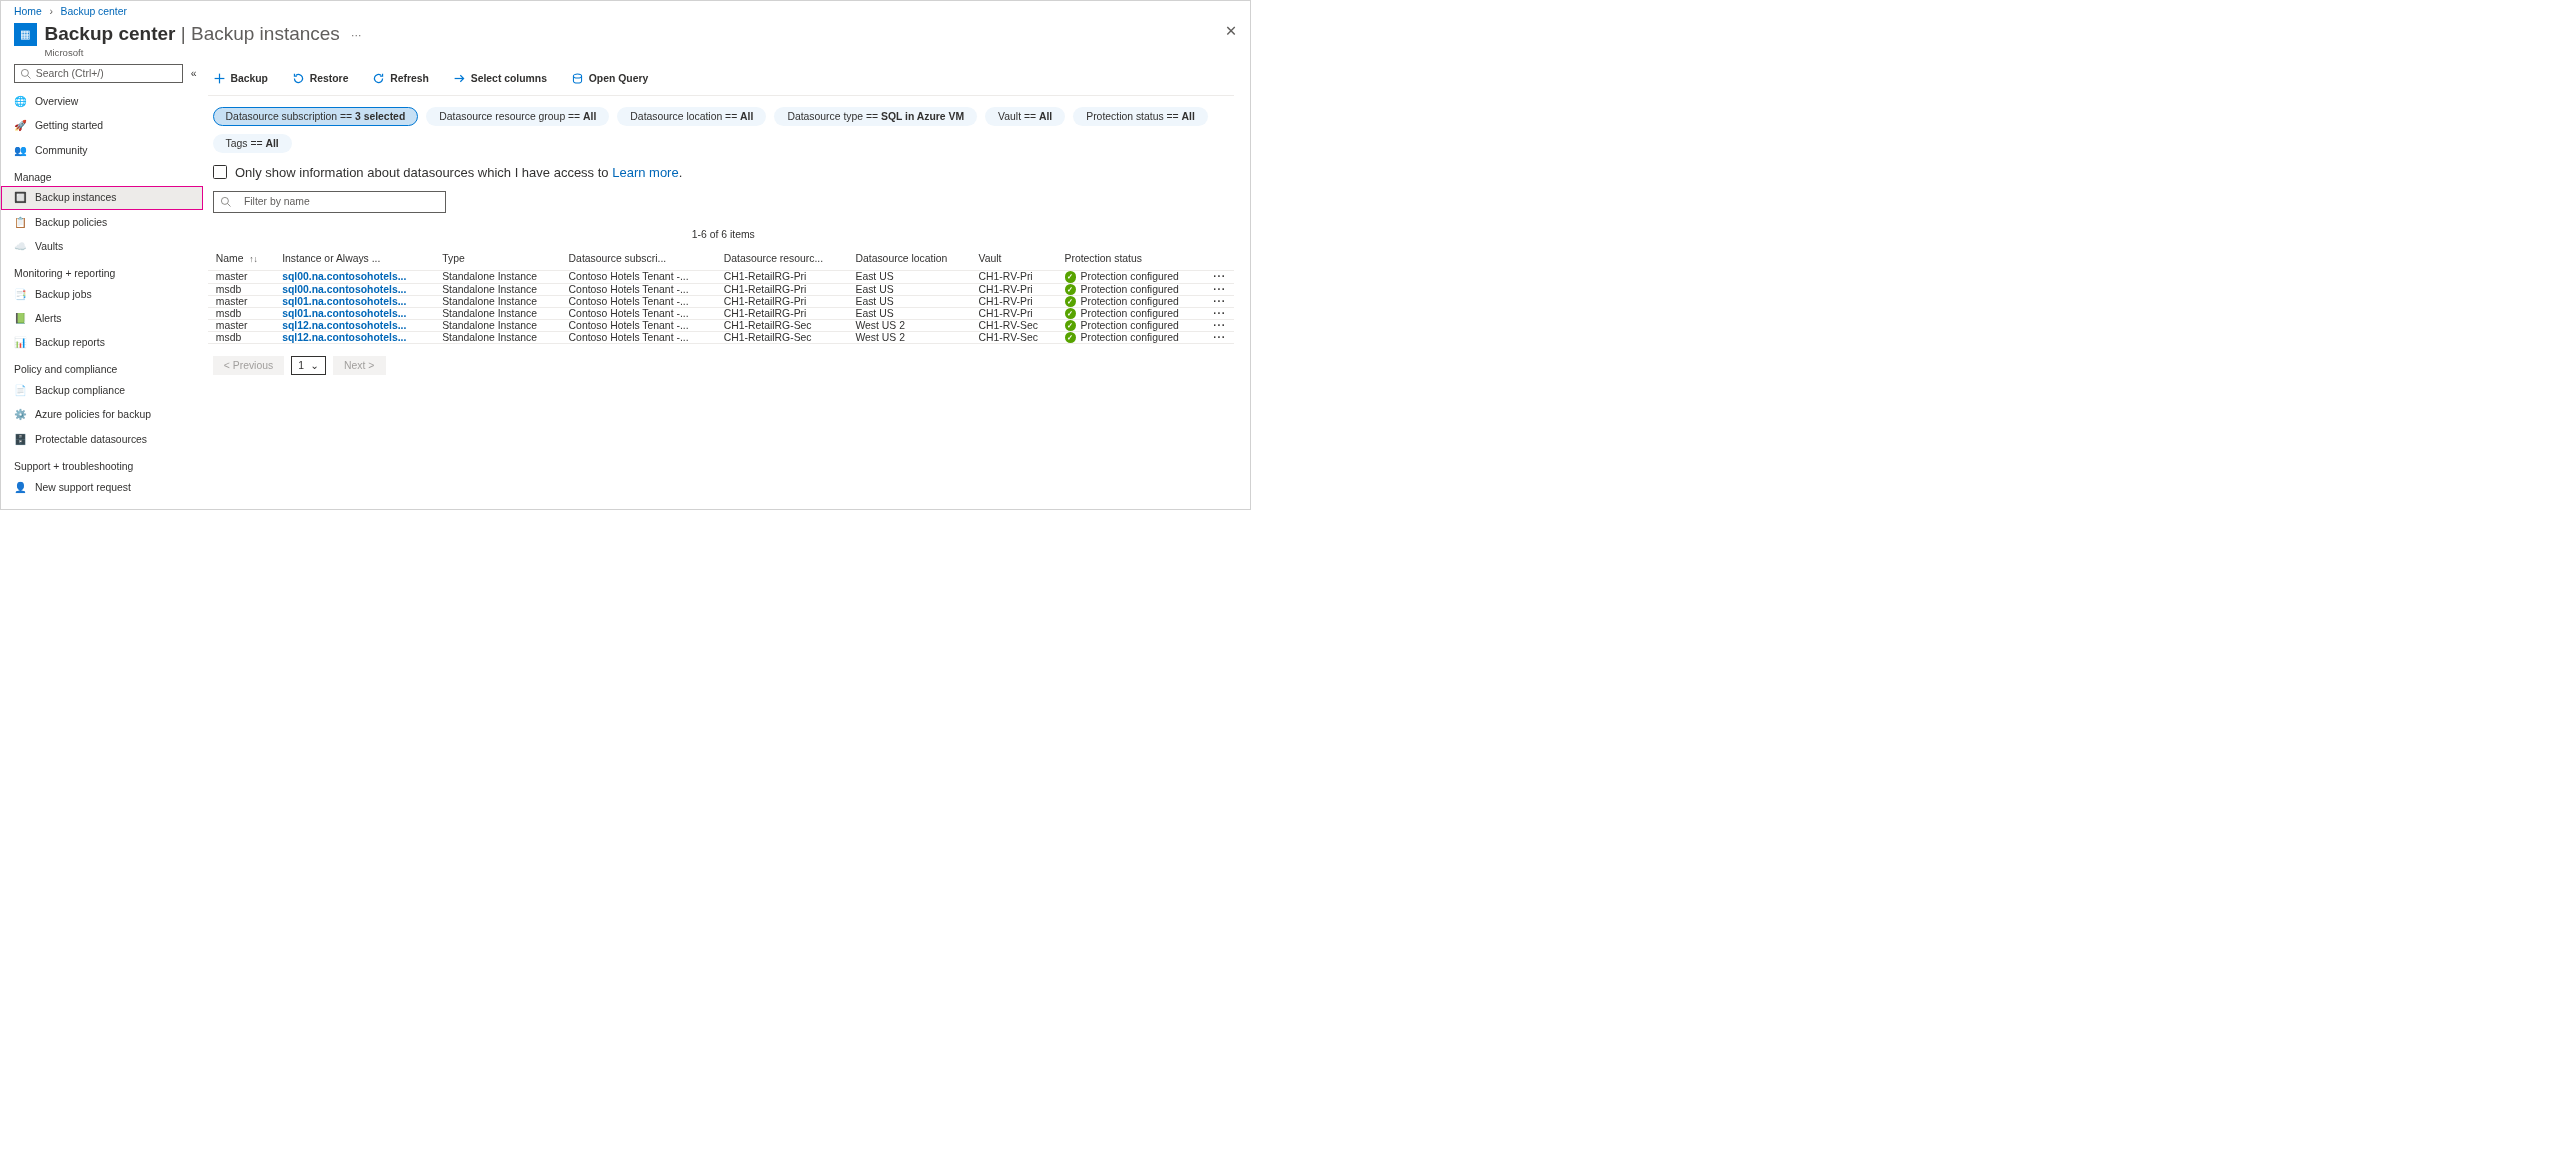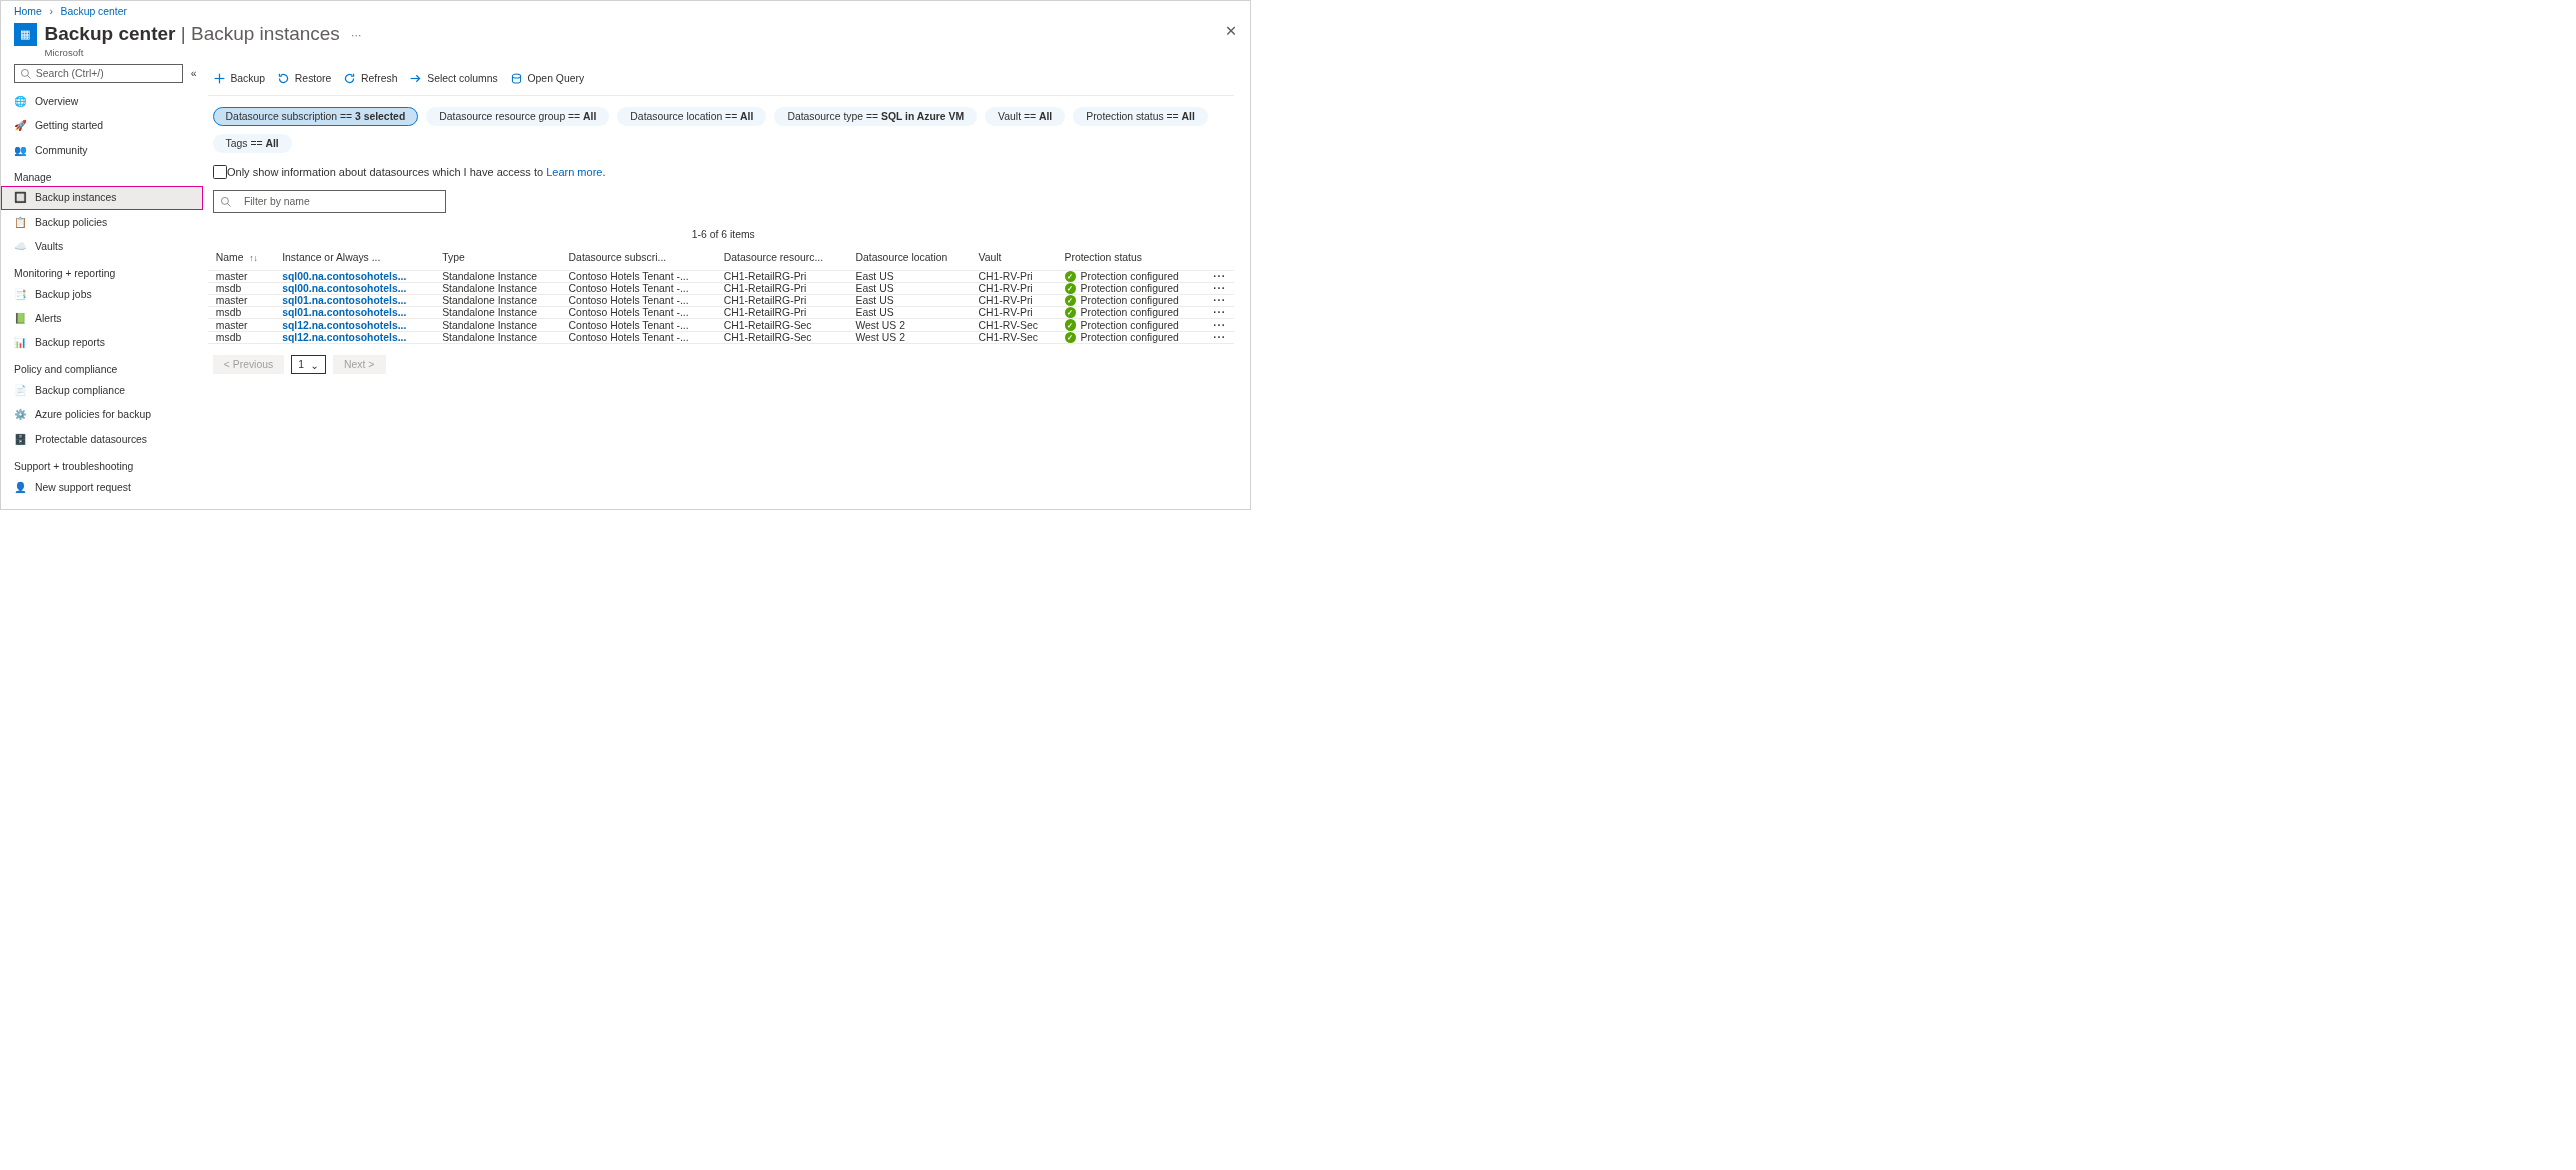--- a/index.html
+++ b/index.html
@@ -28,30 +28,30 @@
   .sidebar .search-box svg { width: 11.2px; height: 11.2px; margin-right: 4.8px; }
   .sidebar .collapse { margin-left: 8px; color: #323130; cursor: pointer; }
   .sidebar .item { display: flex; align-items: center; padding: 5.6px 13px; cursor: pointer; font-size: 10.4px; }
   .sidebar .item .ic { width: 13px; height: 13px; margin-right: 8px; display:flex; align-items:center; justify-content:center; font-size: 10.4px;}
   .sidebar .group { padding: 9.6px 13px 3.2px; font-weight: 400; color: #323130; font-size: 10.4px;}
   .sidebar .item.selected { background: #edebe9; }
   .sidebar .item.highlighted { outline: 1.6px solid #e3008c; outline-offset: -1.6px; }
 
   .main { flex: 1; padding: 0 16px 16px 4.8px; }
 
-  .toolbar { display: flex; align-items: center; gap: 12px; padding: 8px 0 9.6px 4.8px; border-bottom: 0.8px solid #edebe9; }
+  .toolbar { display: flex; align-items: center; gap: 24px; padding: 8px 0 9.6px 4.8px; border-bottom: 0.8px solid #edebe9; font-weight: bold; }
   .toolbar .tbtn { display: flex; align-items: center; gap: 4.8px; color: #323130; cursor: pointer; font-size: 10.4px; }
   .toolbar .tbtn svg { width: 13px; height: 13px; stroke: #0078d4; fill: none; }
 
   .pills { display: flex; flex-wrap: wrap; gap: 8px; padding: 11.2px 0 8px 4.8px; }
   .pill { background: #eff6fc; border-radius: 11.2px; padding: 4px 13px; font-size: 10.4px; color: #323130; cursor: pointer; }
   .pill .bold { font-weight: 600; margin-top: 16px; }
   .pill.active { background: #c7e0f4; border: 0.8px solid #0078d4; padding: 3.2px 12px; }
 
-  .checkbox-row { display: flex; align-items: center; padding: 3.2px 4.8px 11.2px; font-size: 11px; }
+  .checkbox-row { display: flex; align-items: center; gap: 8px; padding: 3.2px 4.8px 11.2px; font-size: 13px; }
   .checkbox-row .cb { width: 14.4px; height: 14.4px; border: 0.8px solid #323130; border-radius: 1.6px; }
   .checkbox-row a { color: #0067b8; }
 
   .filter-box { border: 0.8px solid #605e5c; width: 233px; height: 22.5px; display: flex; align-items: center; padding: 0 6.4px; color: #605e5c; margin: 0 0 11.2px 4.8px; gap: 8px;}
   .filter-box svg { width: 11.2px; height: 11.2px; margin-right: 4.8px; }
 
   .count { padding: 4.8px 0 6.4px 4.8px; font-size: 10.4px; color: #323130; text-align: center; }
 
   table { width: 100%; border-collapse: collapse; font-size: 10.4px; }
   th { text-align: left; font-weight: 400; padding: 6.4px 8px; border-bottom: 0.8px solid #edebe9; color: #323130; white-space: nowrap;}

